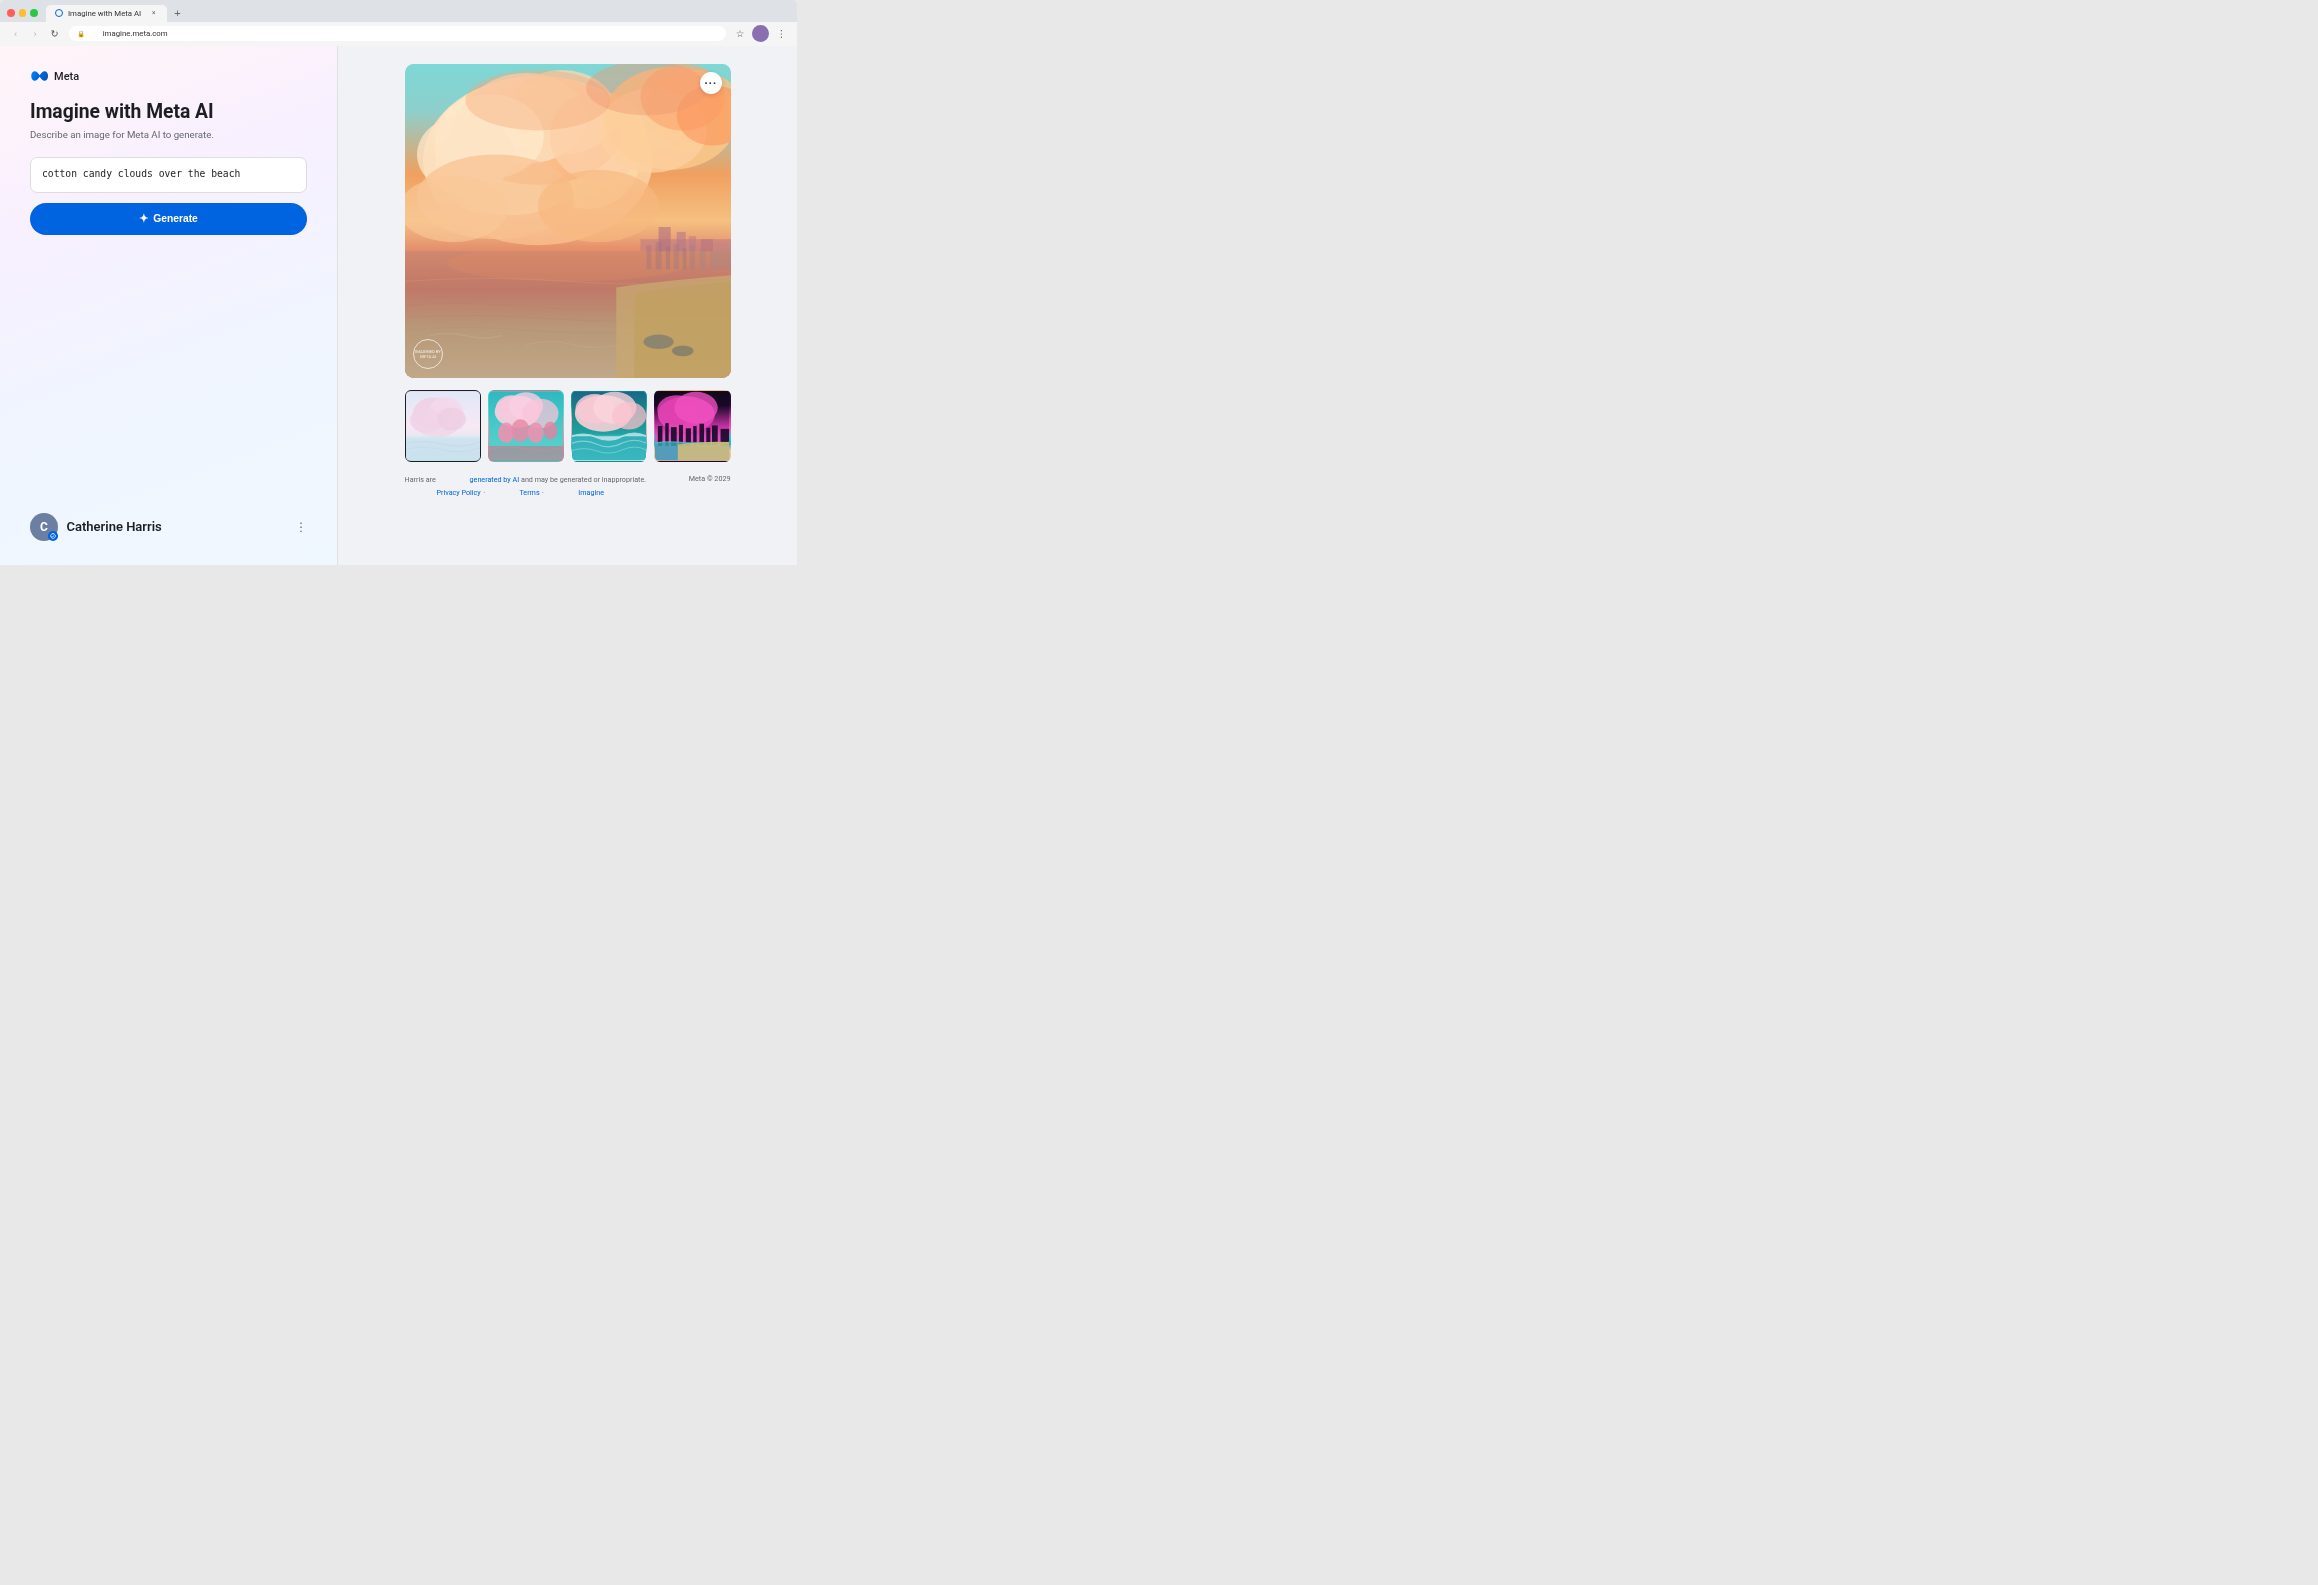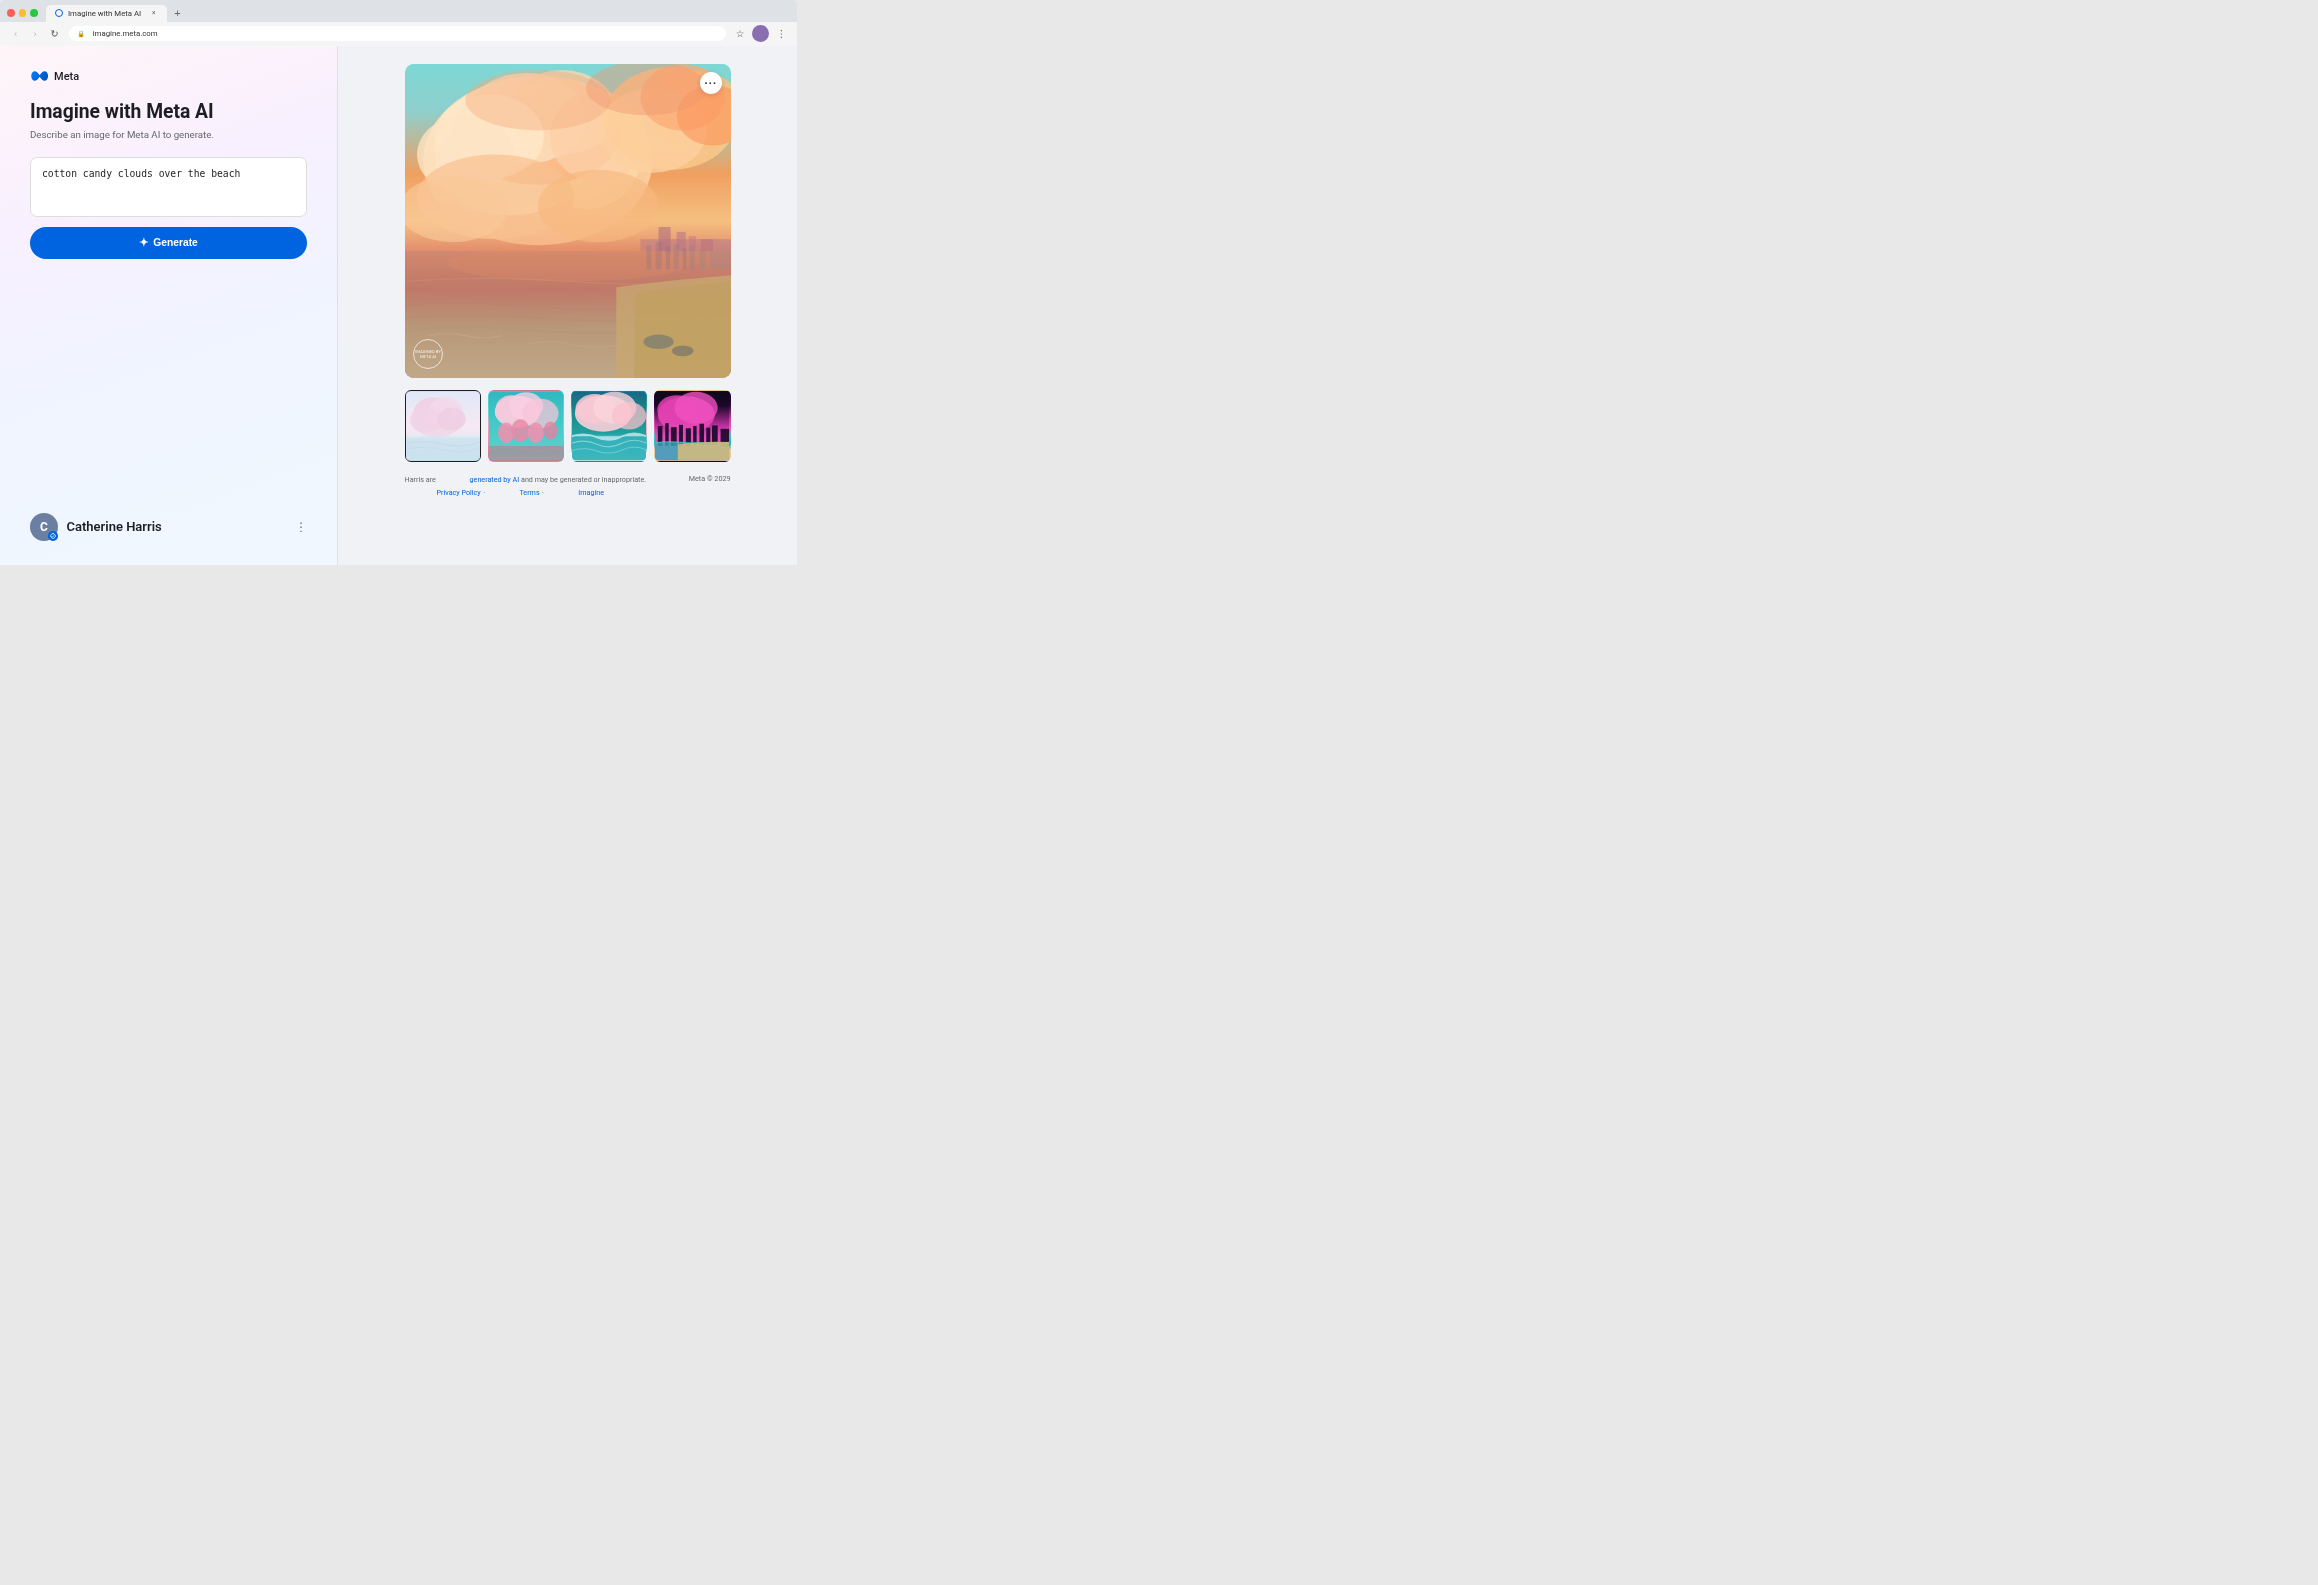--- a/index.html
+++ b/index.html
@@ -113,21 +113,21 @@
 
     .url-bar {
       flex: 1;
       display: flex;
       align-items: center;
       background: #fff;
       border-radius: 12px;
       padding: 3px 8.5px;
       font-size: 7.8px;
       color: #333;
-      gap: 7px;
+      gap: 17px;
     }
 
     .url-lock { color: #555; font-size: 6.6px; }
 
     .browser-actions {
       display: flex;
       gap: 3.6px;
       align-items: center;
     }
 
@@ -208,21 +208,21 @@
       width: 100%;
       padding: 9.7px 11px;
       border: 0.9px solid #ddd;
       border-radius: 7.2px;
       font-size: 9.7px;
       color: #1c1e21;
       background: #fff;
       margin-bottom: 9.7px;
       outline: none;
       resize: none;
-      height: 60px;
+      height: 36px;
     }
 
     .generate-btn {
       width: 100%;
       padding: 9.7px;
       background: #0064e0;
       color: #fff;
       border: none;
       border-radius: 18px;
       font-size: 10.3px;

